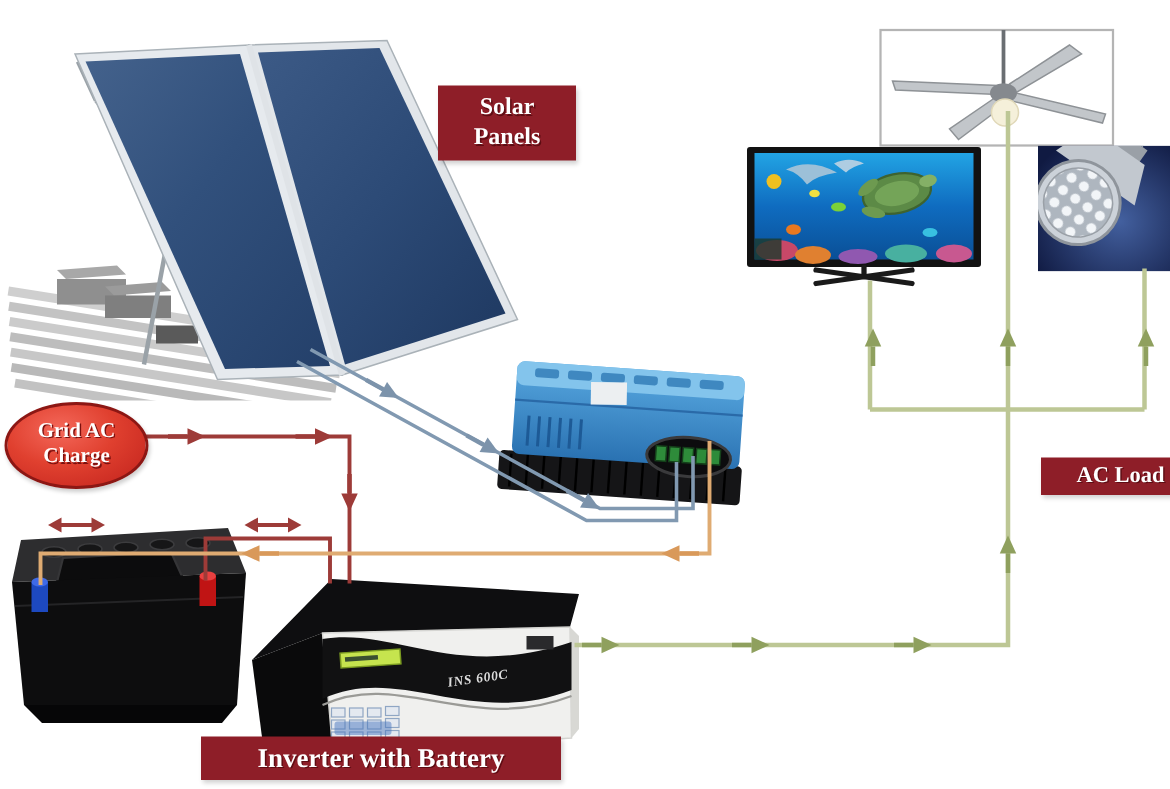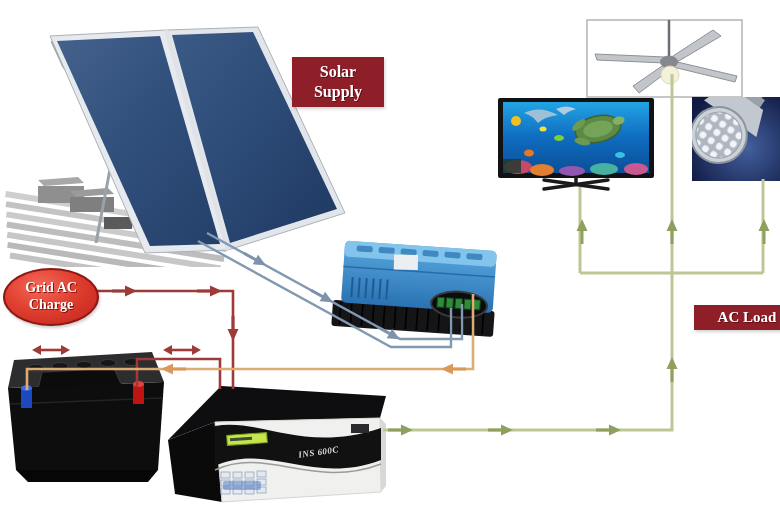--- a/index.html
+++ b/index.html
@@ -339,27 +339,30 @@
     </g>
 
     <g color="#d9995a">
       <use href="#arw" xlink:href="#arw" transform="translate(170,369) rotate(180)"></use>
       <use href="#arw" xlink:href="#arw" transform="translate(450,369) rotate(180)"></use>
     </g>
   </svg>
 
   <div class="label" id="lbl-solar-panels">
     <span>Solar</span>
-    <span>Supply</span>
+    <span>Panels</span>
   </div>
 
   <div id="grid-oval">
     <span>Grid AC</span>
     <span>Charge</span>
   </div>
 
 
   <div class="label" id="lbl-acload">
     <span>AC Load</span>
   </div>
 
+  <div class="label" id="lbl-inverter">
+    <span>Inverter with Battery</span>
+  </div>
 
 </div>
 
 </body></html>

